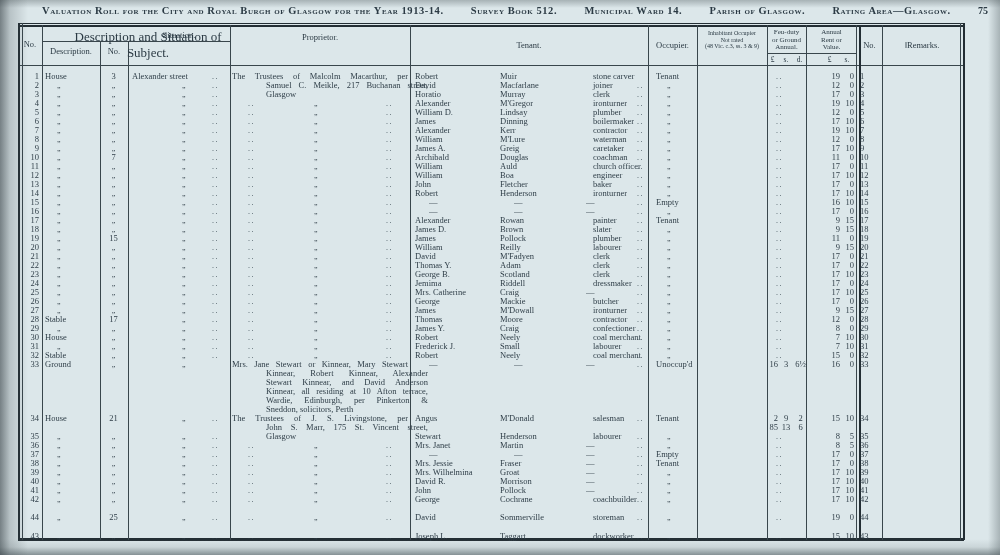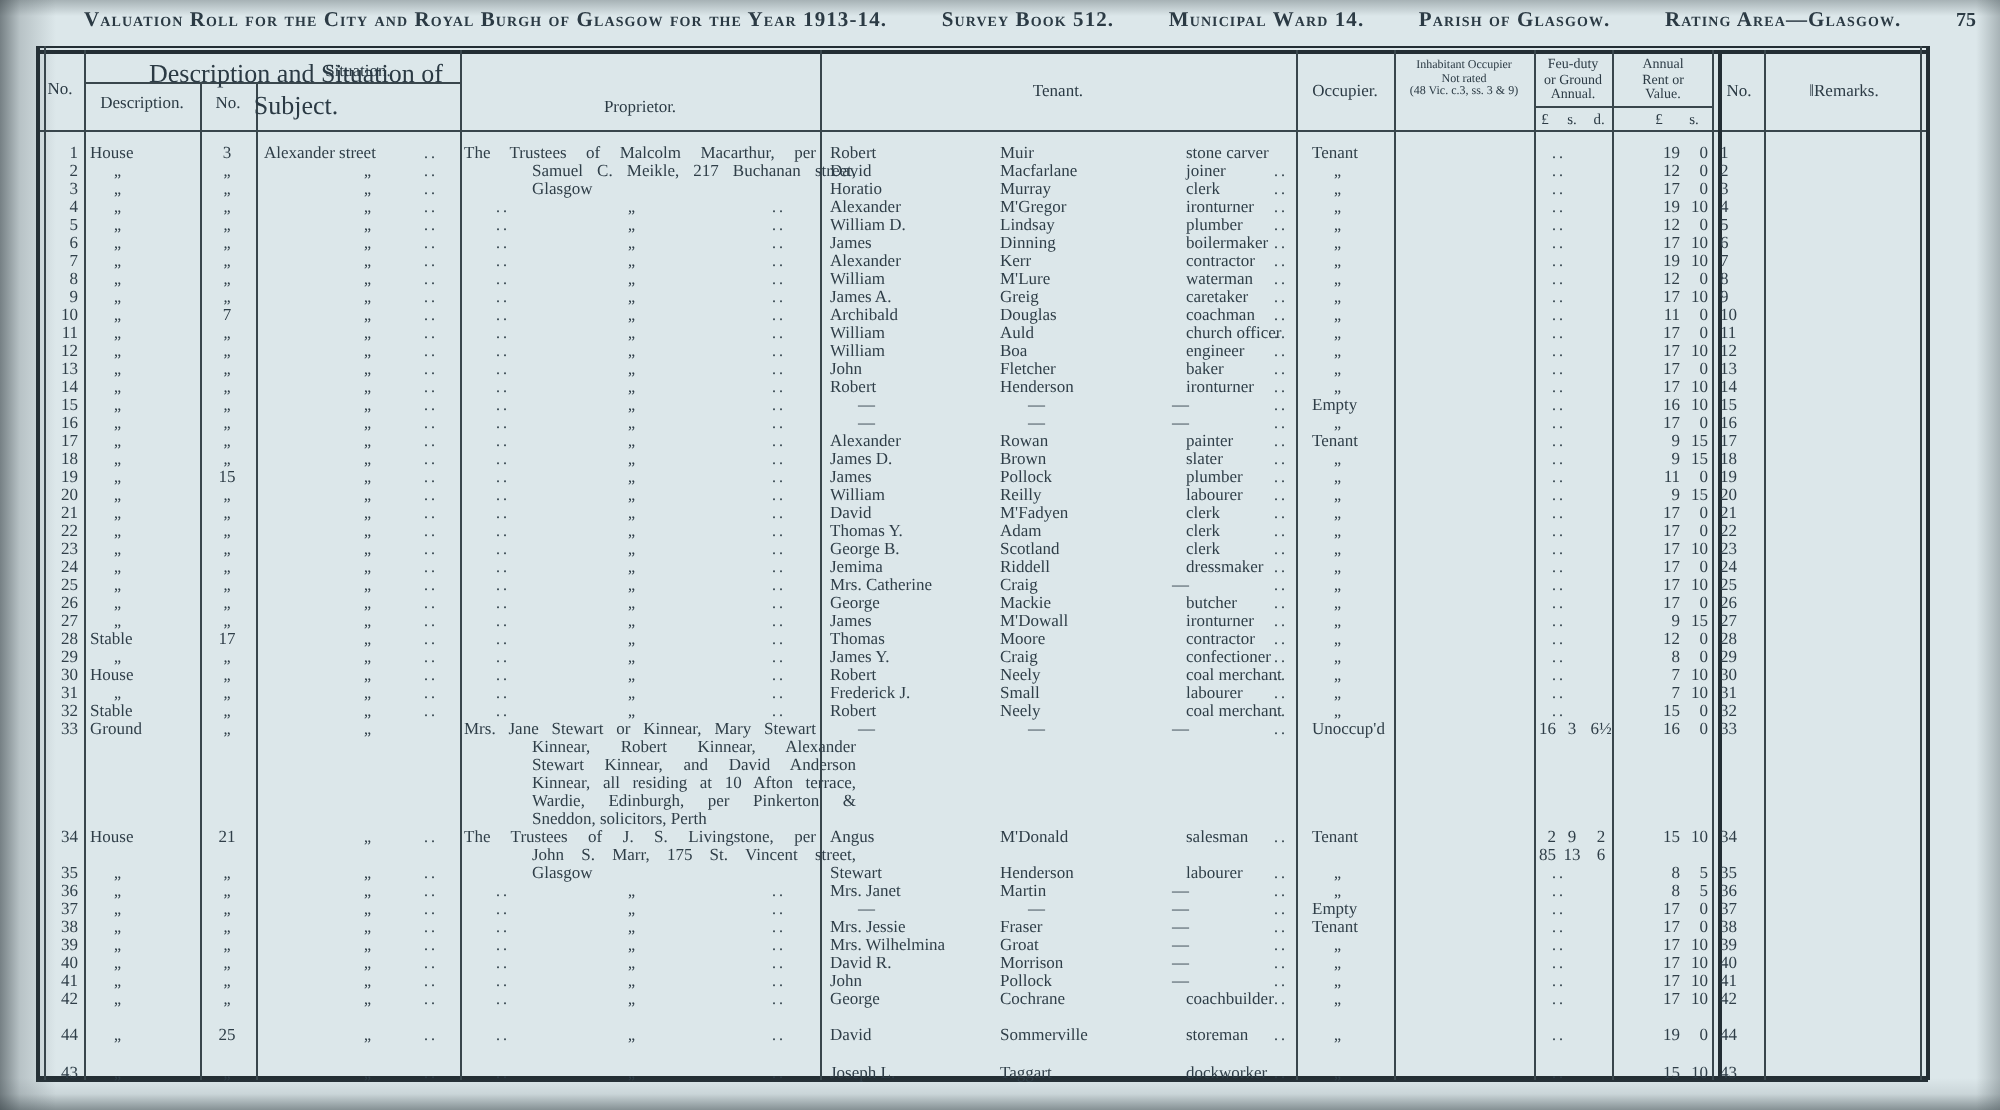--- a/index.html
+++ b/index.html
@@ -31,21 +31,21 @@
   .vl{width:1px;top:25px;height:515px;}
   .vlh{width:2px;}
 
   
   .h{position:absolute;text-align:center;color:#2b3a44;}
   .h-no{left:18px;width:24px;top:39px;font-size:8.5px;}
   .h-group{left:54px;width:188px;top:29px;font-size:13px;}
   .h-desc{left:42px;width:58px;top:46px;font-size:8.5px;}
   .h-sno{left:100px;width:28px;top:46px;font-size:8.5px;}
   .h-sit{left:128px;width:102px;top:30px;font-size:8.5px;}
-  .h-prop{left:230px;width:180px;top:48px;font-size:8.5px;}
+  .h-prop{left:230px;width:180px;top:32px;font-size:8.5px;}
   .h-ten{left:410px;width:238px;top:40px;font-size:8.5px;}
   .h-occ{left:648px;width:49px;top:40px;font-size:8.5px;}
   .h-inhab{left:698px;width:68px;top:30px;font-size:6px;line-height:6.6px;}
   .h-feu{left:766px;width:41px;top:29px;font-size:7px;line-height:7.6px;}
   .h-rent{left:807px;width:49px;top:29px;font-size:7px;line-height:7.6px;}
   .h-no2{left:857px;width:25px;top:40px;font-size:8.5px;}
   .h-rem{left:882px;width:80px;top:40px;font-size:8.5px;}
   .u{position:absolute;top:55px;font-size:7.5px;text-align:center;color:#2b3a44;}
   .u-fl{left:766px;width:13px;}
   .u-fs{left:780px;width:12px;}

